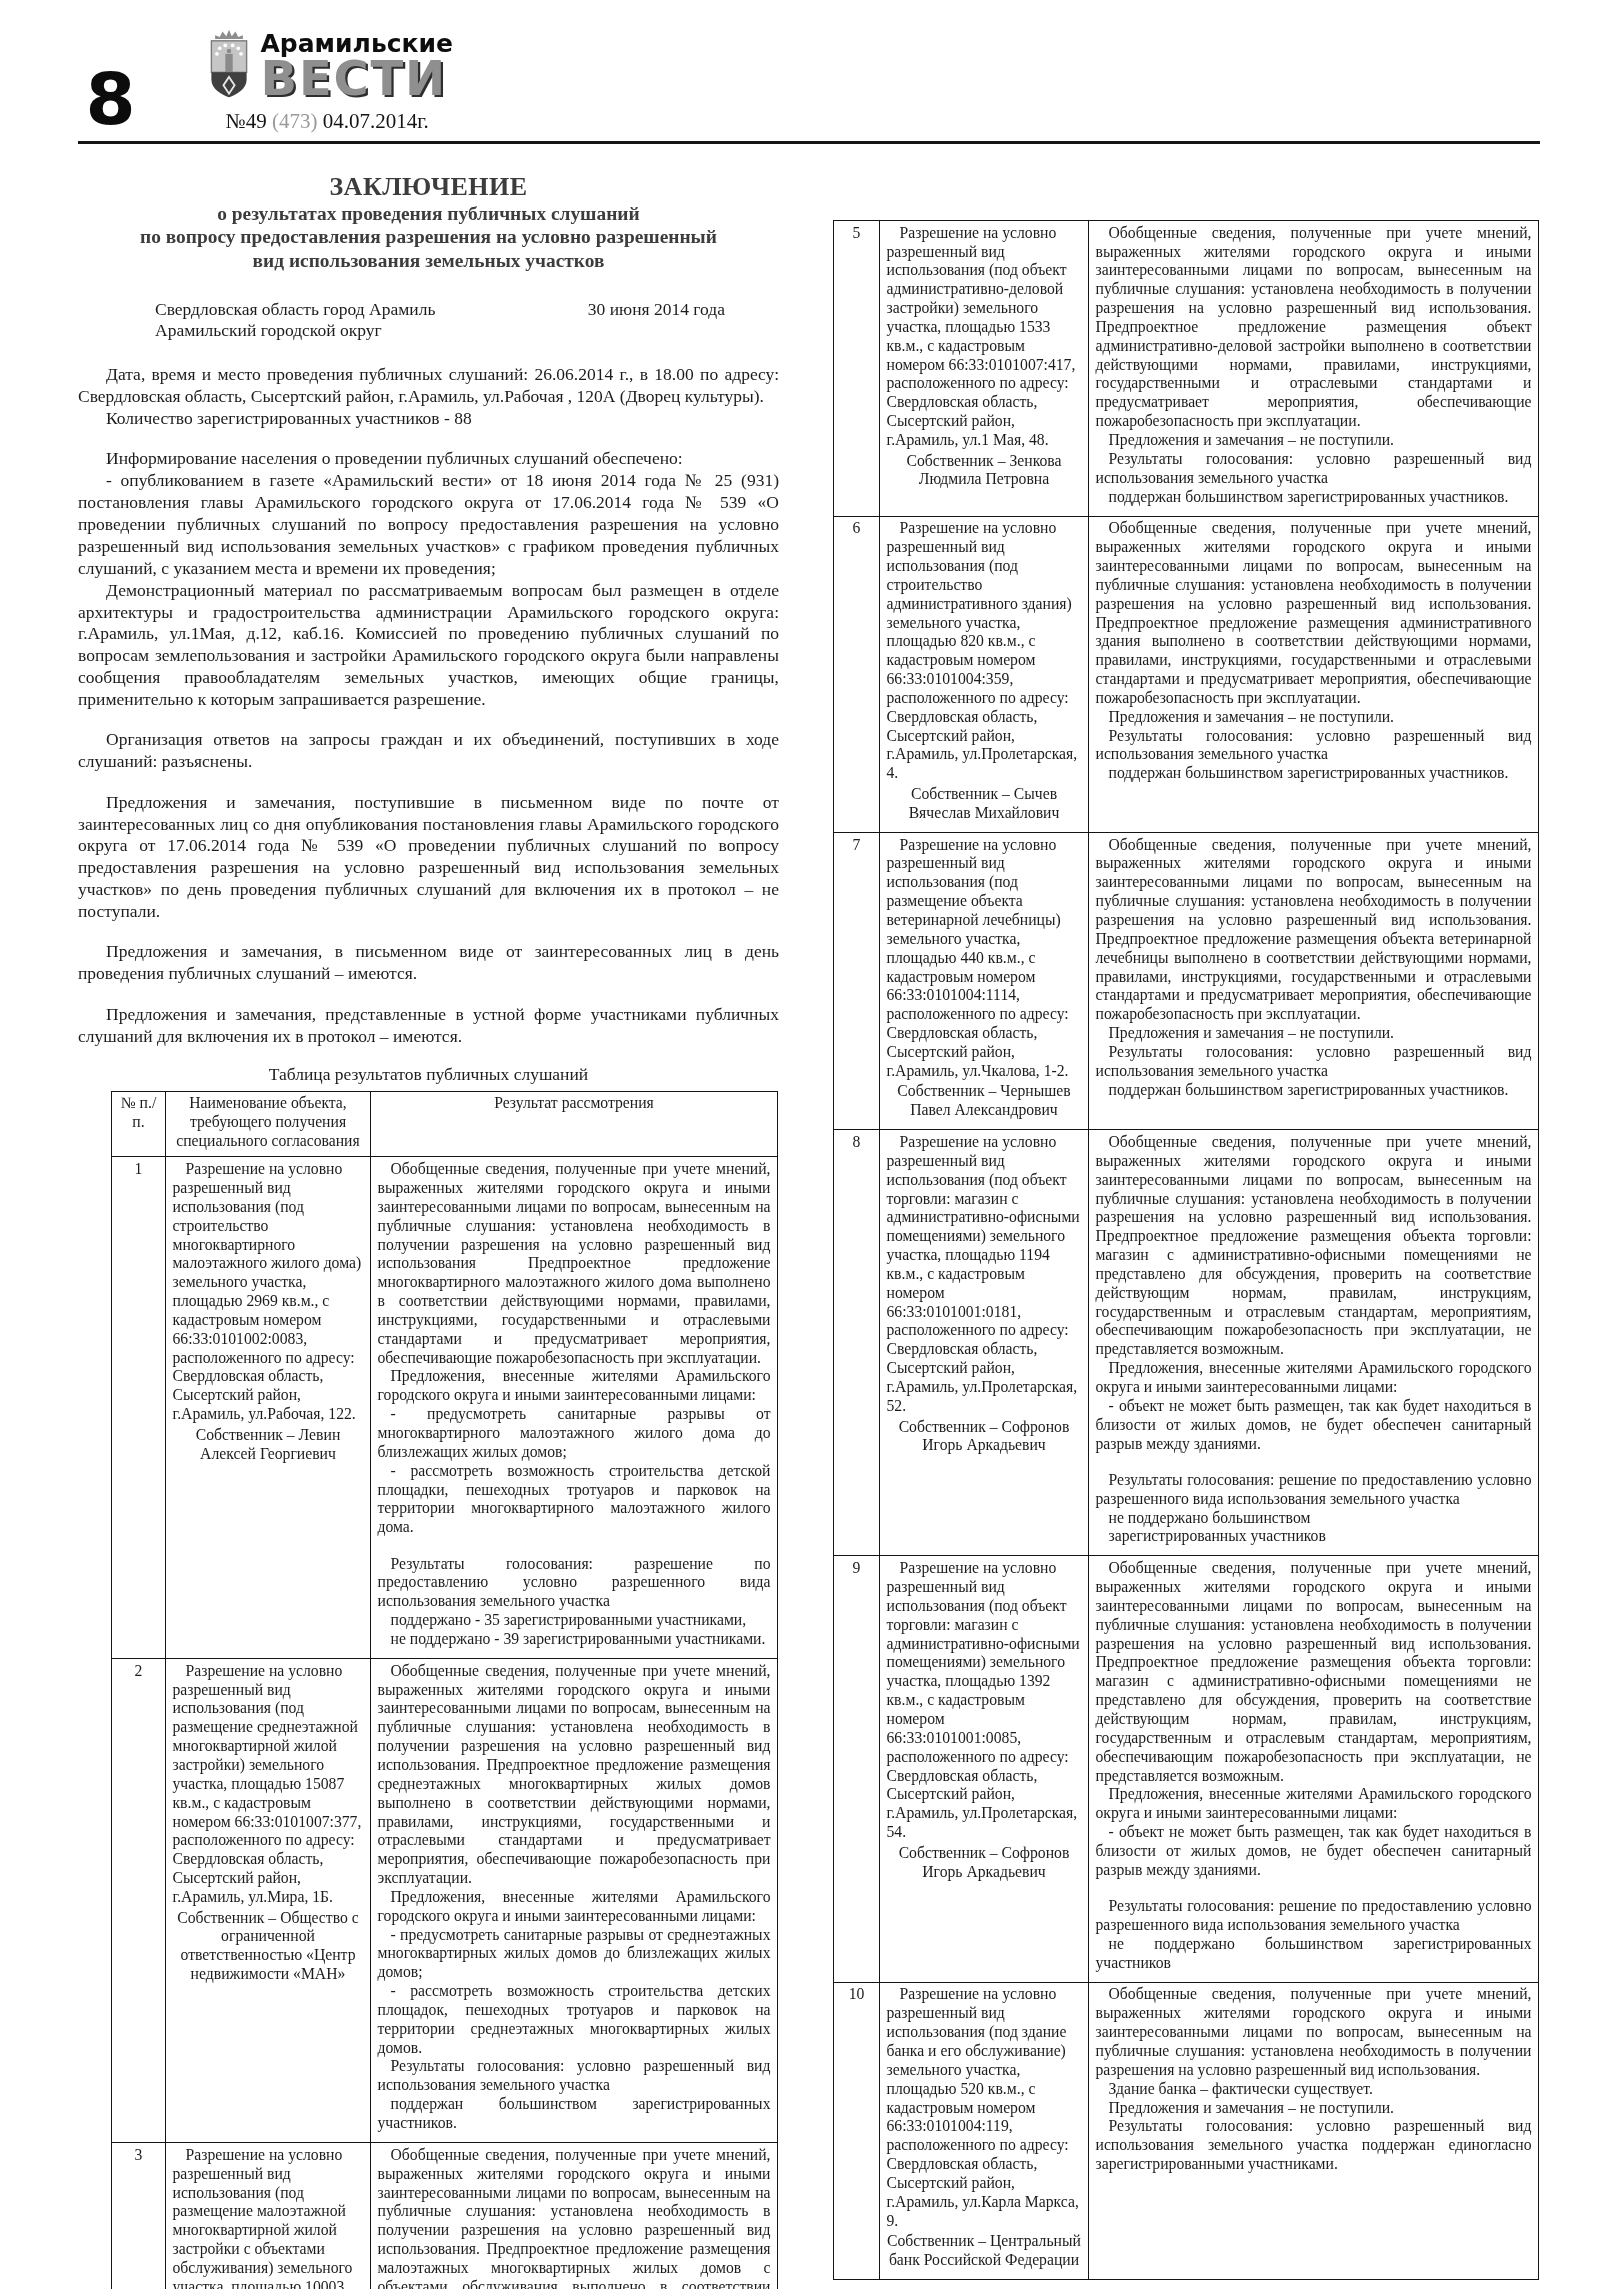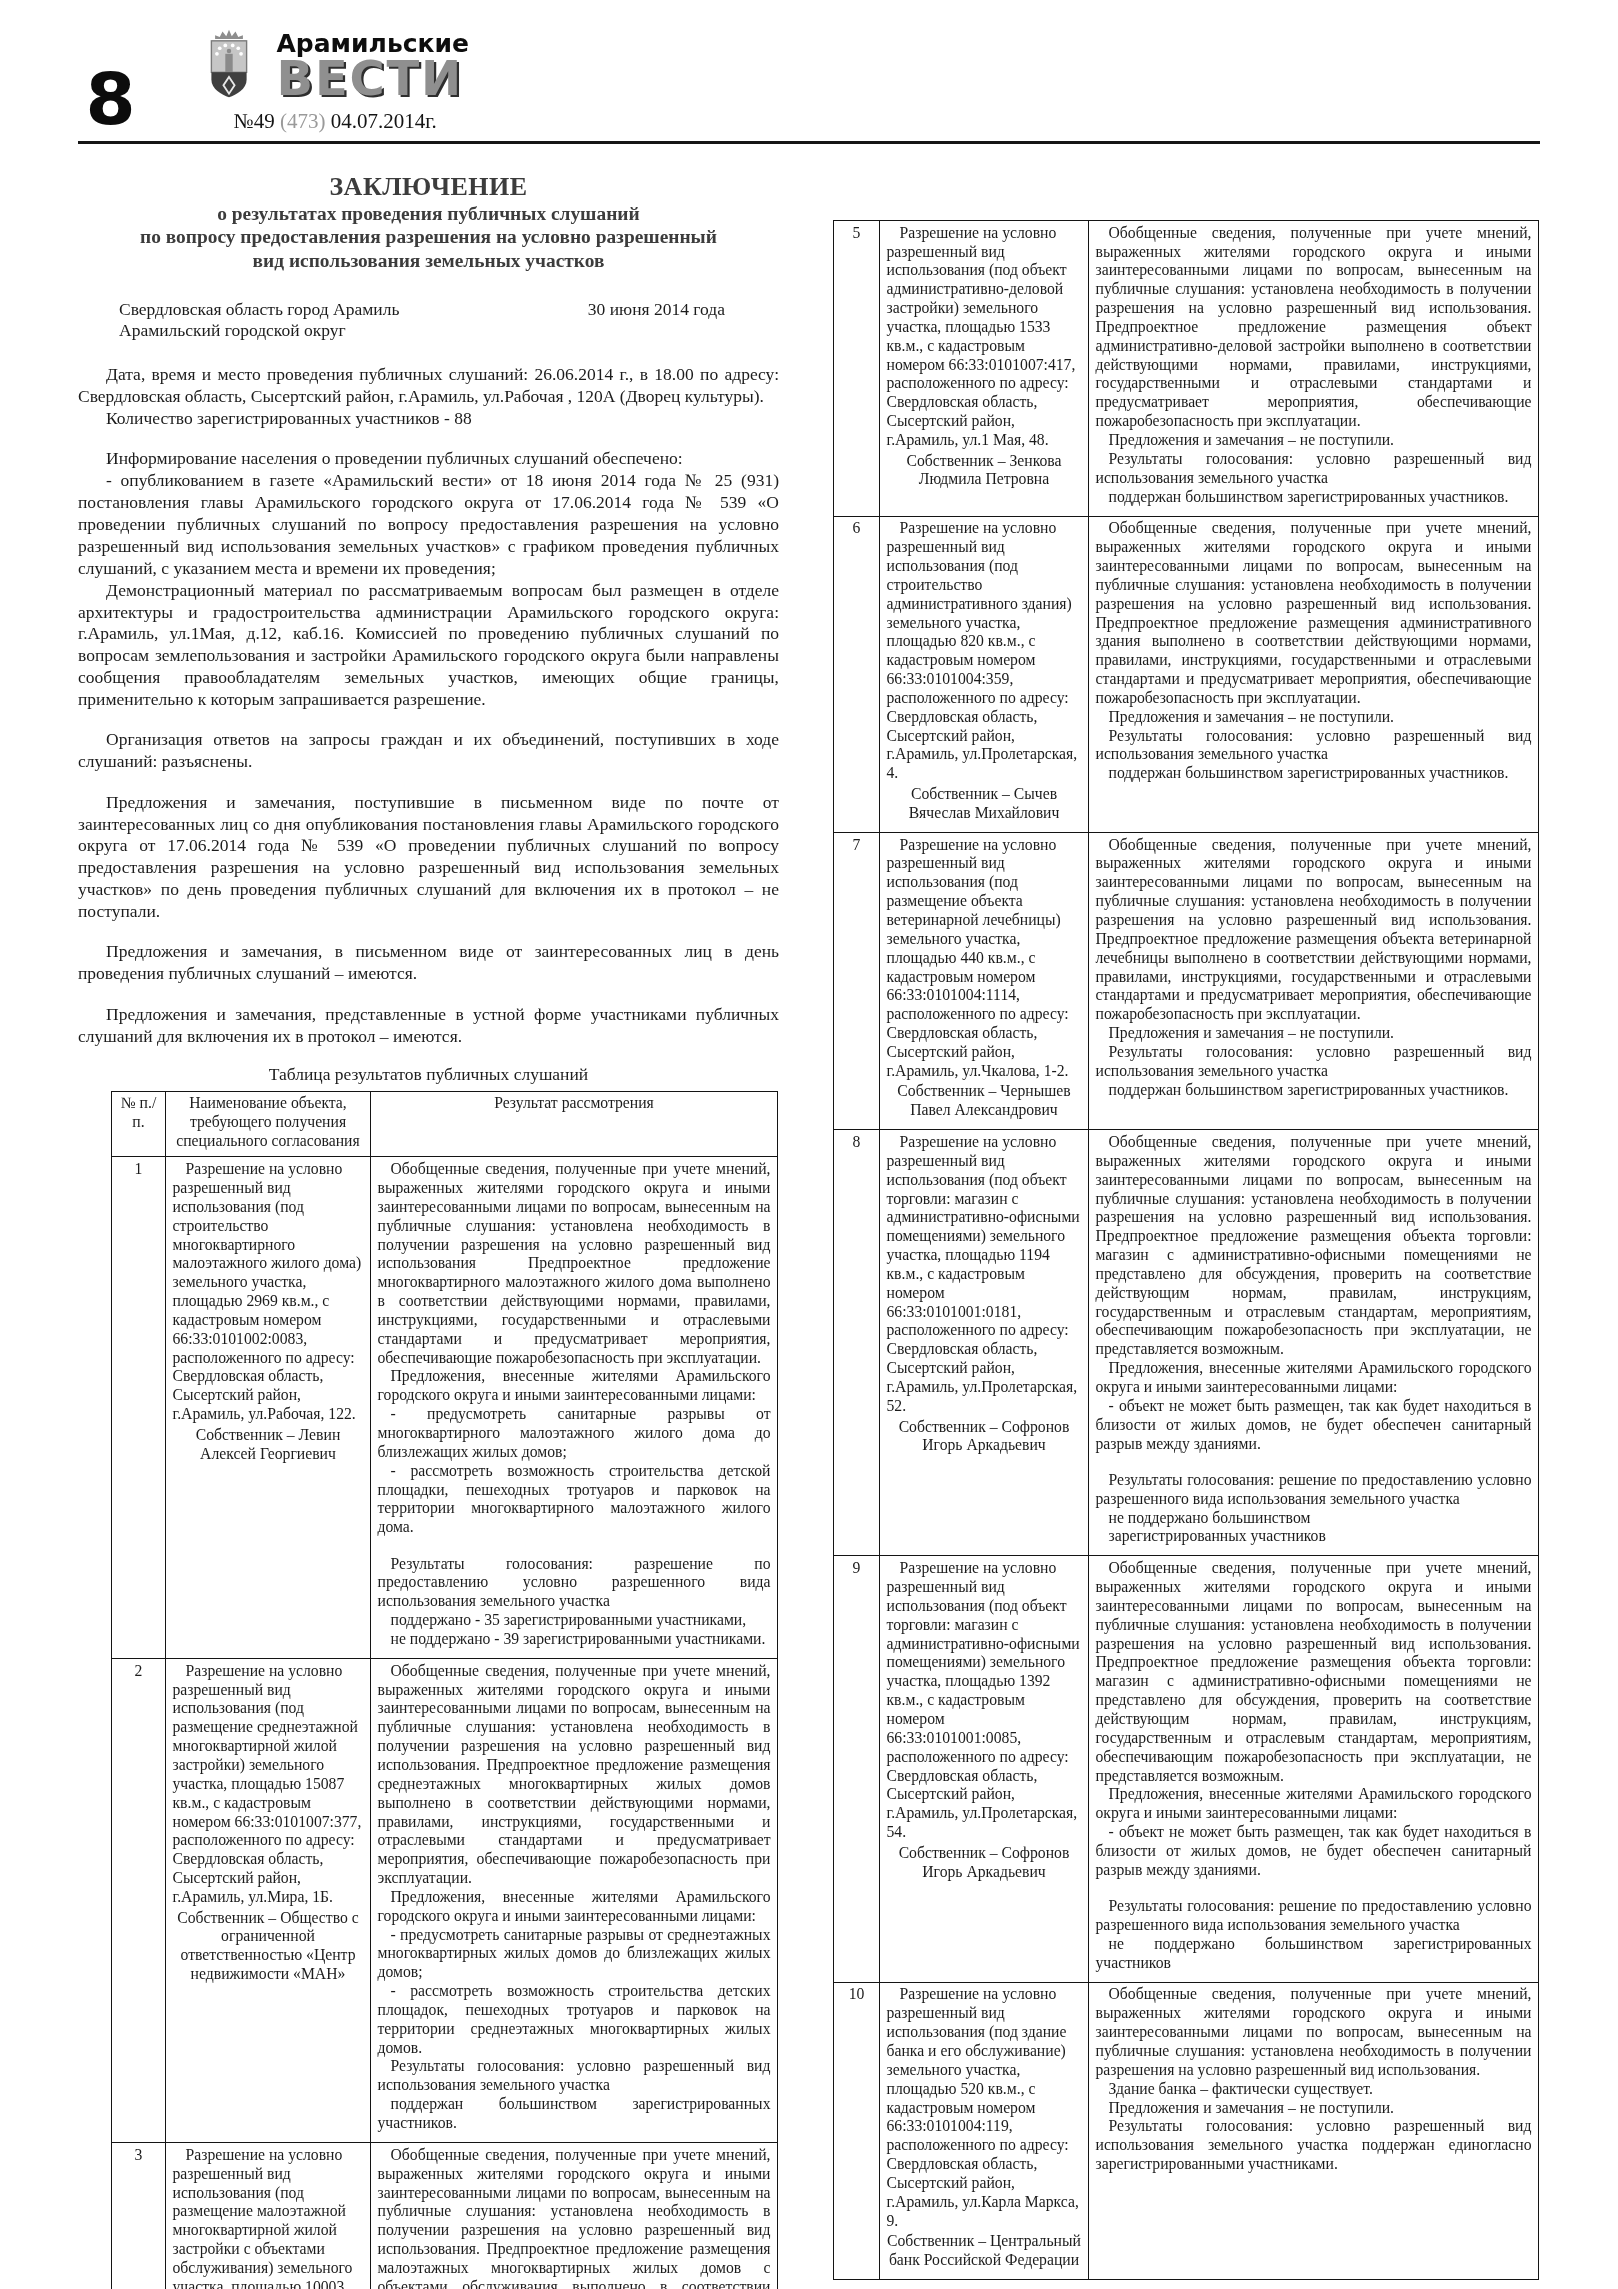--- a/index.html
+++ b/index.html
@@ -11,21 +11,21 @@
   }
   .page { width:1619px; min-height:2290px; box-sizing:border-box; padding:26px 79px 37px 78px; }
 
   
   .header { display:flex; align-items:flex-end; border-bottom:3.7px solid #161616; padding-bottom:7.4px; }
   .page-num {
     font-family:"DejaVu Sans","Liberation Sans",sans-serif;
     font-weight:700; font-size:72px; line-height:0.9; color:#0c0c0c; padding:0 0 1.8px 7.4px;
   }
   .masthead { margin-left:66px; display:flex; flex-direction:column; align-items:center; }
-  .masthead-top { display:flex; align-items:flex-end; gap:21px; }
+  .masthead-top { display:flex; align-items:flex-end; gap:5px; }
   .paper-names { display:flex; flex-direction:column; align-items:flex-start; }
   .paper-name1 {
     font-family:"DejaVu Sans","Liberation Sans",sans-serif;
     font-weight:700; font-size:25px; color:#0e0e0e; line-height:1;
   }
   .paper-name2 {
     font-family:"DejaVu Sans","Liberation Sans",sans-serif;
     font-weight:700; font-size:48px; letter-spacing:1.8px; line-height:0.95;
     color:#8f8f8f; text-shadow:2.3px 2.3px 0 #2e2e2e;
   }
@@ -41,21 +41,21 @@
   
   .columns { display:flex; gap:54px; margin-top:24px; }
   .col-left  { width:701px; flex:0 0 701px; }
   .col-right { width:706px; flex:0 0 706px; padding-top:52px; box-sizing:border-box; }
 
   
   .doc-title { margin:3.7px 0 0; text-align:center; font-size:26px; font-weight:700; color:#3c3c3c; letter-spacing:0.5px; }
   .doc-subtitle p { margin:0; text-align:center; font-weight:700; font-size:19.4px; line-height:1.22; color:#3c3c3c; }
   .place-date { display:flex; margin:26px 0 0; font-size:17.5px; line-height:1.25; }
   .place { padding-left:41px; }
-  .place span { display:block; }
+  .place span { display:block;margin-left:36px; }
   .date-line { margin-left:auto; padding-right:54px; }
 
   
   .intro { margin-top:22px; font-size:17.5px; line-height:1.25; }
   .intro p { margin:0; text-indent:28px; text-align:justify; }
   .intro p:nth-child(2), .intro p:nth-child(5), .intro p:nth-child(6),
   .intro p:nth-child(7), .intro p:nth-child(8) { margin-bottom:18.5px; }
 
   .table-caption { margin:16.6px 0 5.5px; text-align:center; font-size:17.5px; }
 

